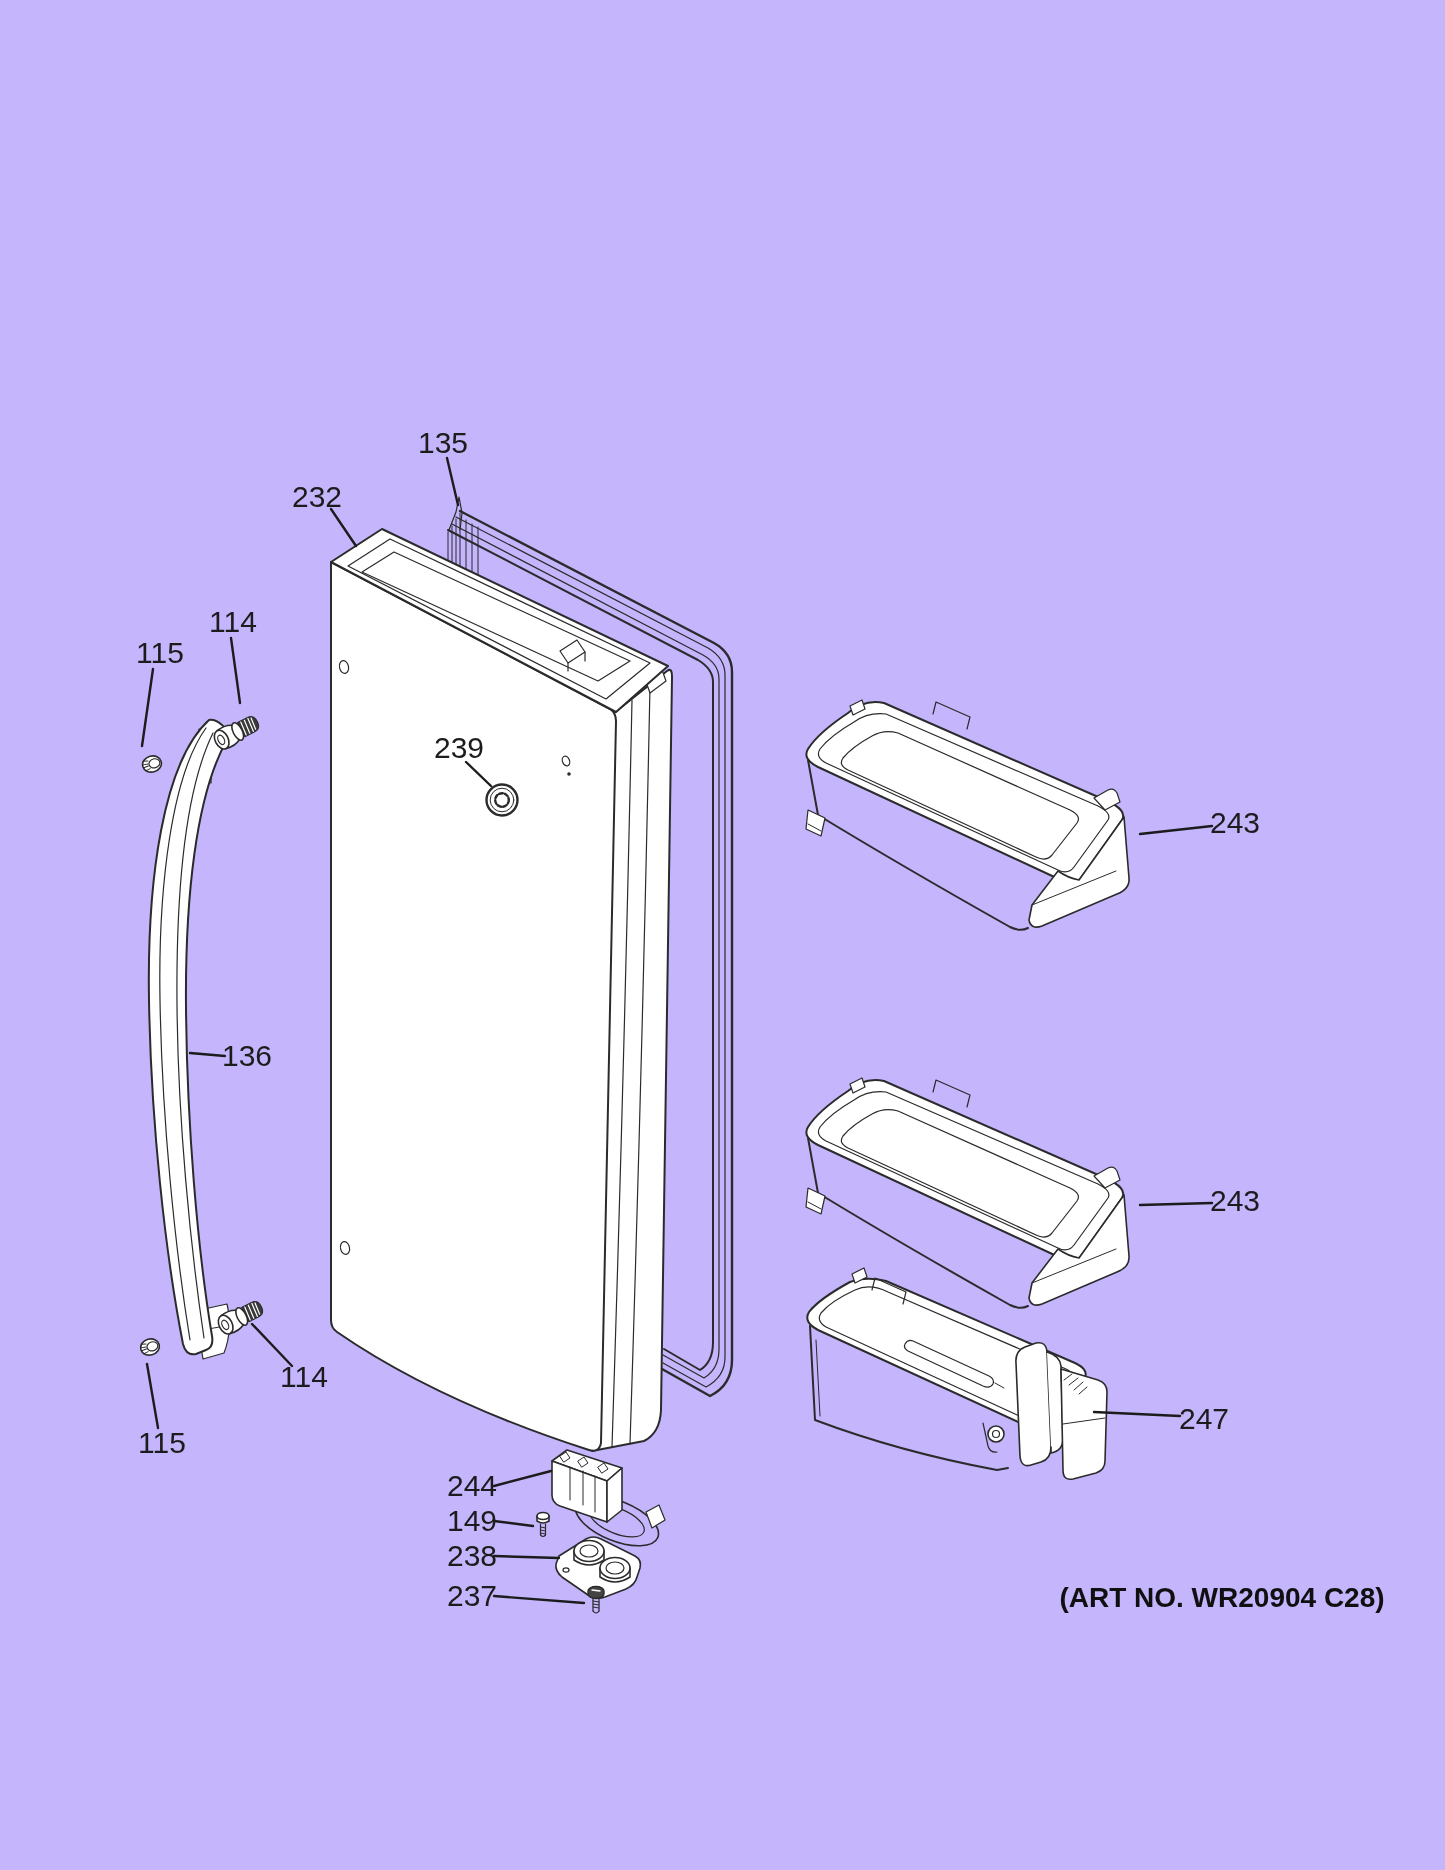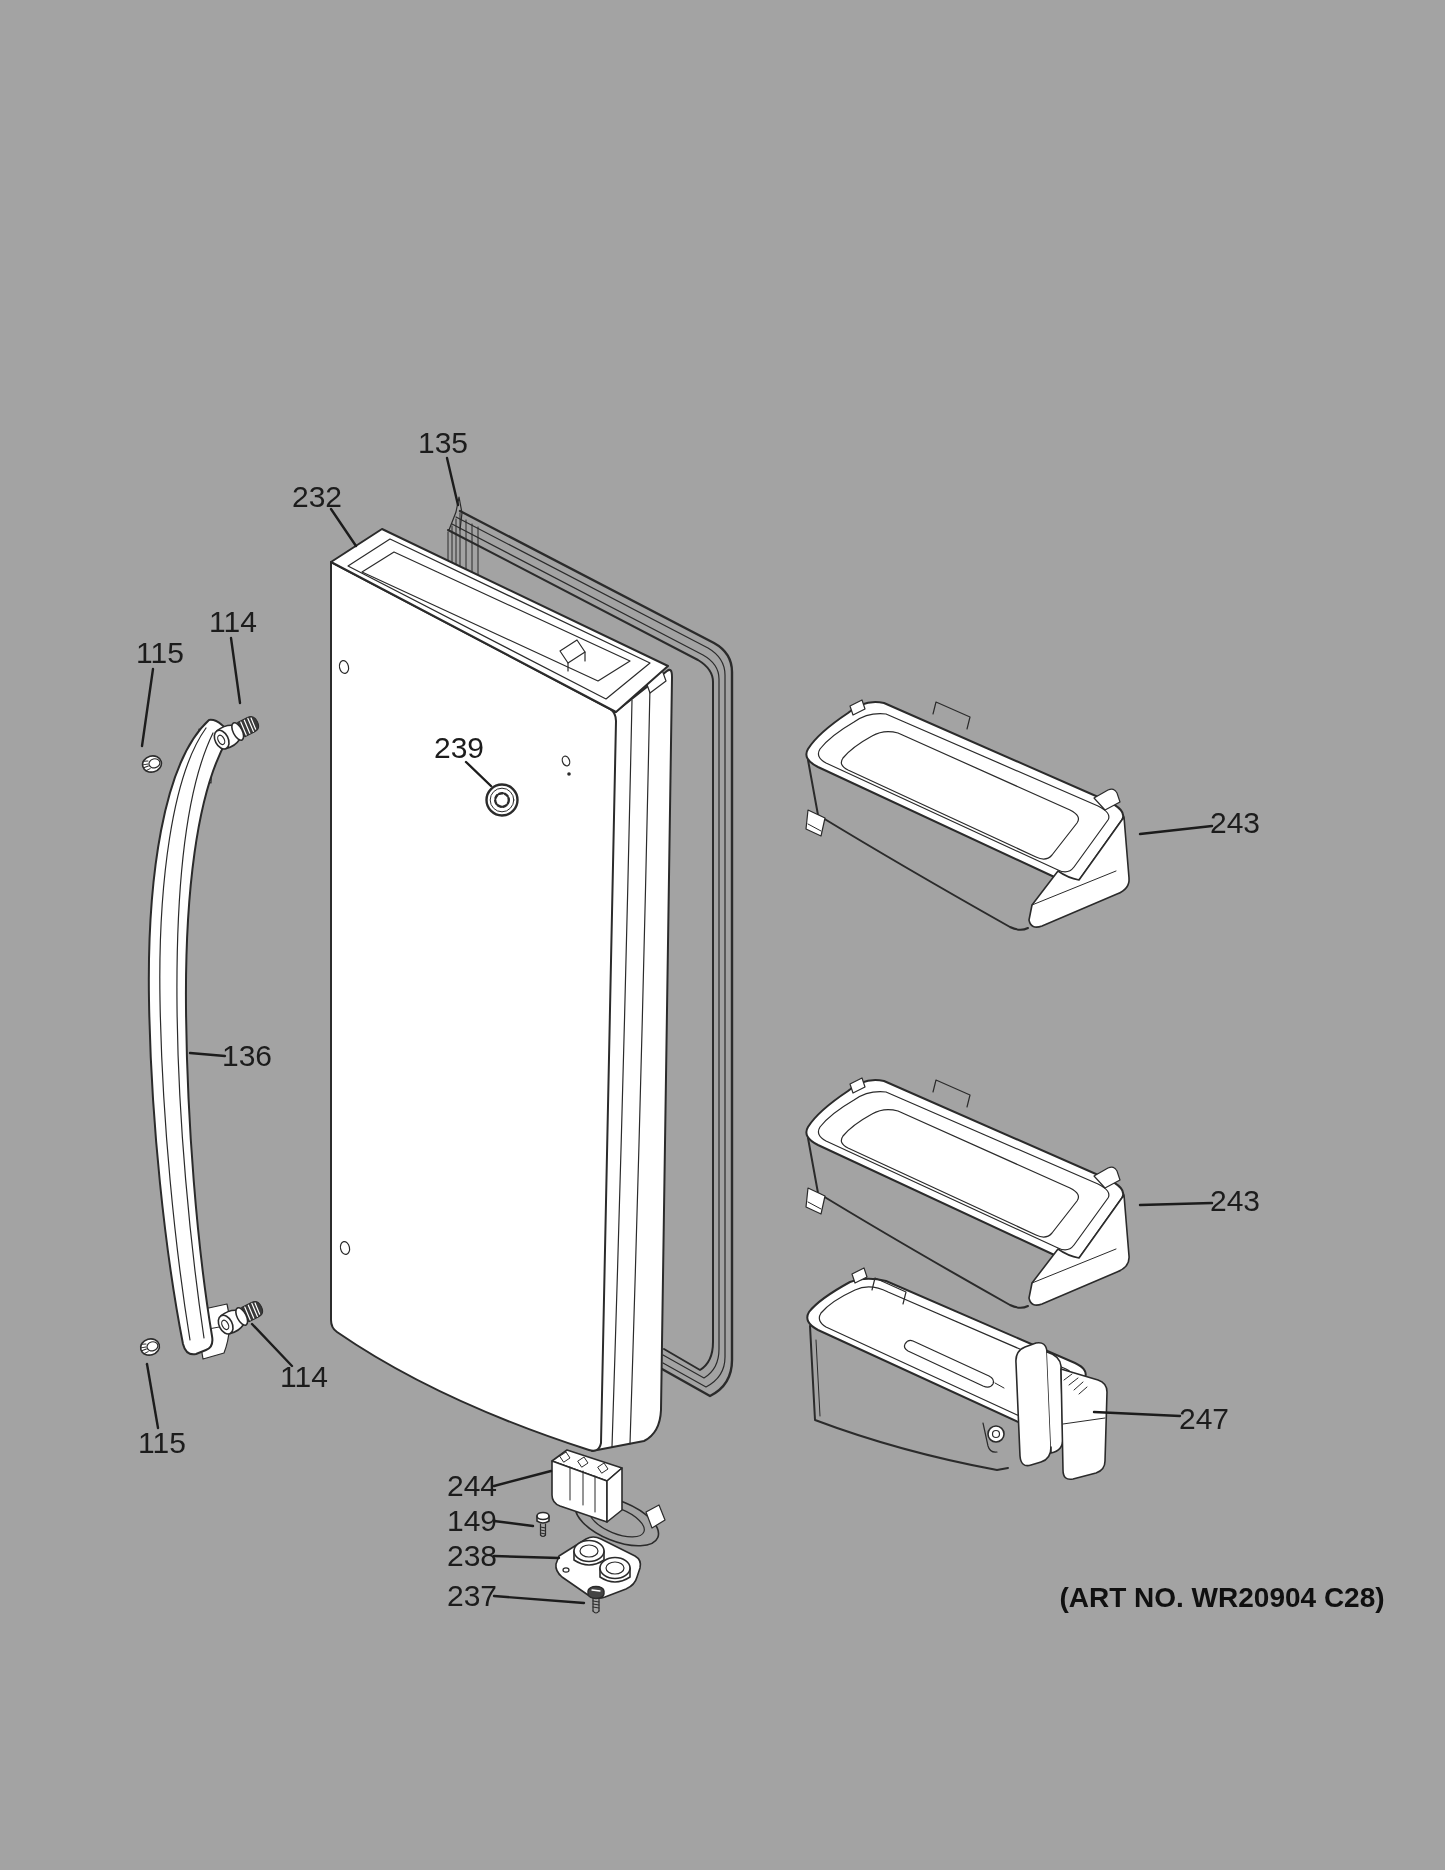--- a/index.html
+++ b/index.html
@@ -1,16 +1,16 @@
 <!DOCTYPE html>
 <html><head>
 <meta charset="utf-8">
 <style>
   html,body{margin:0;padding:0;background:#fff;}
-  #stage{position:relative;width:1445px;height:1870px;background:#a3a3a3;overflow:hidden;}
+  #stage{position:relative;width:1445px;height:1870px;background:#c4b5fd;overflow:hidden;}
   svg{display:block;}
   svg *{stroke-linejoin:round;stroke-linecap:round;}
   .s1 {stroke:#2b2b2b;stroke-width:1;fill:none;}
   .s12{stroke:#2b2b2b;stroke-width:1.2;fill:none;}
   .s15{stroke:#2b2b2b;stroke-width:1.6;fill:none;}
   .s2 {stroke:#2b2b2b;stroke-width:2;fill:none;}
   .s25{stroke:#2b2b2b;stroke-width:2.4;fill:none;}
   .pw {fill:#ffffff;}
   .dk {fill:#3a3a3a;}
   .leader{stroke:#1c1c1c;stroke-width:2.4;fill:none;}

